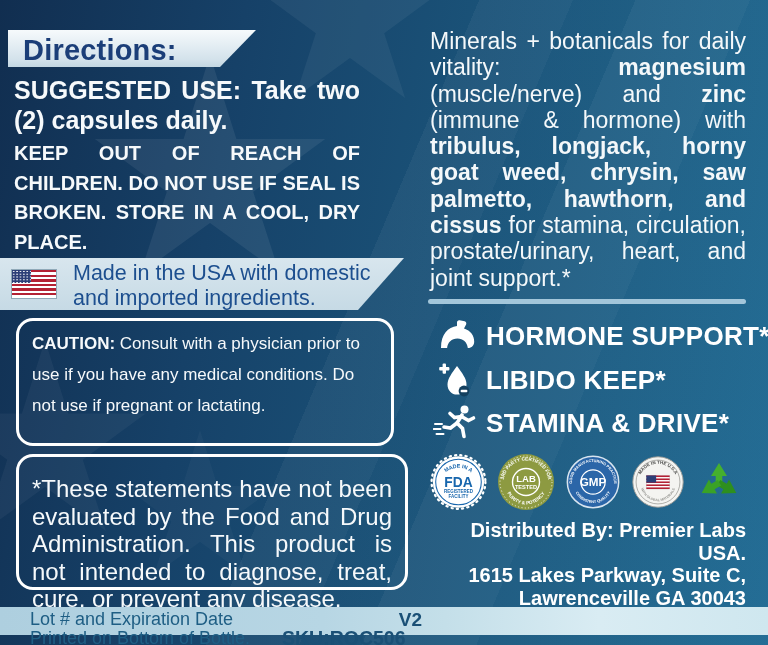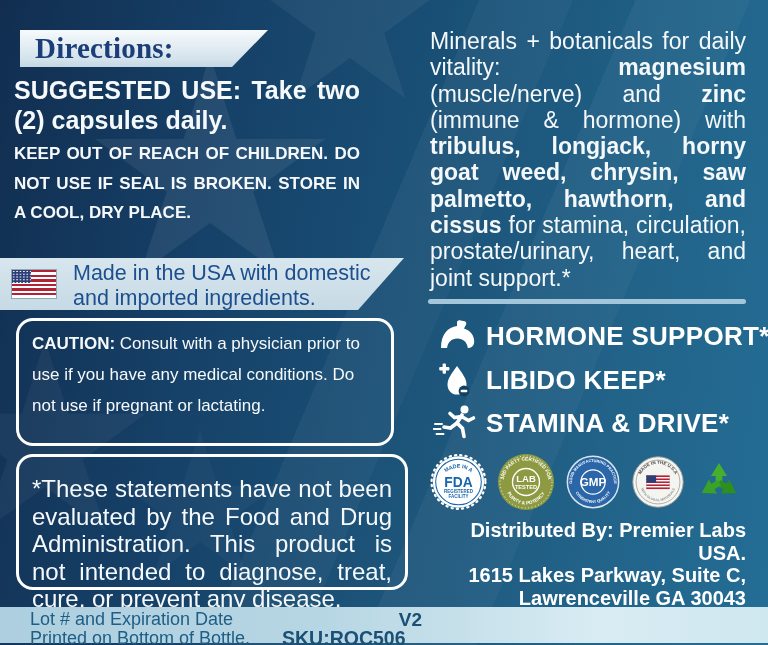--- a/index.html
+++ b/index.html
@@ -6,28 +6,28 @@
   body{font-family:"Liberation Sans",sans-serif;}
   #label{position:relative;width:768px;height:645px;overflow:hidden;
     background:linear-gradient(100deg,#112e50 0%,#164168 28%,#1a5278 55%,#1d5f86 78%,#1f6a93 100%);}
   .abs{position:absolute;}
   .bg-star{position:absolute;background:rgba(255,255,255,0.07);
     clip-path:polygon(50% 0%,61% 35%,98% 35%,68% 57%,79% 91%,50% 70%,21% 91%,32% 57%,2% 35%,39% 35%);}
   .bg-rays{position:absolute;inset:0;pointer-events:none;background:
     linear-gradient(113deg,rgba(255,255,255,0) 46%,rgba(255,255,255,0.045) 46% 55%,
     rgba(255,255,255,0.01) 55% 61%,rgba(255,255,255,0.055) 61% 72%,rgba(255,255,255,0.025) 72% 100%);}
   
-  .dir-banner{left:20px;top:30px;width:248px;height:37px;
+  .dir-banner{left:8px;top:30px;width:248px;height:37px;
     background:linear-gradient(180deg,#f6fafc 0%,#d3e2eb 80%,#c3d7e2 100%);
     clip-path:polygon(0 0,100% 0,calc(100% - 36px) 100%,0 100%);
-    display:flex;align-items:center;font-family:Liberation Serif, serif;}
+    display:flex;align-items:flex-end;}
   .dir-banner span{color:#1b3e78;font-weight:bold;font-size:29px;padding-left:15px;letter-spacing:.2px;}
   .white-par{color:#f6f9fb;font-weight:bold;text-align:justify;}
   .sug{left:14px;top:76px;width:346px;font-size:25px;line-height:29.5px;}
-  .keep{left:14px;top:139px;width:346px;font-size:17px;line-height:29.5px;}
+  .keep{left:14px;top:139px;width:346px;font-size:20px;line-height:29.5px;}
   
   .usa-banner{left:0;top:258px;width:404px;height:52px;background:linear-gradient(180deg,#d8e6ee,#c6dae5);
     clip-path:polygon(0 0,100% 0,calc(100% - 46px) 100%,0 100%);}
   .usa-banner .txt{position:absolute;left:73px;top:3px;width:312px;color:#1d4f8f;font-size:21.5px;line-height:25px;}
   .flag{position:absolute;left:11px;top:11px;width:46px;height:30px;border:1px solid #90a9b8;box-sizing:border-box;
     background:repeating-linear-gradient(180deg,#b32134 0 2.31px,#ffffff 2.31px 4.62px);}
   .flag::after{content:"";position:absolute;left:0;top:0;width:19px;height:13px;
     background-color:#2c3e77;background-image:radial-gradient(#fff .6px,transparent .9px);background-size:3.4px 2.8px;}
   
   .wbox{border:3px solid #ffffff;border-radius:17px;color:#f6f9fb;box-sizing:border-box;}
@@ -39,21 +39,21 @@
   .desc b{font-weight:bold;}
   .divider{left:428px;top:299px;width:318px;height:5px;background:#a3c6da;border-radius:2.5px;}
   .benefit{left:432px;display:flex;align-items:center;height:42px;}
   .benefit .icn{width:48px;height:42px;display:flex;align-items:center;justify-content:center;flex:none;}
   .benefit .lbl{color:#ffffff;font-weight:bold;font-size:26px;letter-spacing:.3px;white-space:nowrap;margin-left:6px;}
   .badges{left:424px;top:451px;width:324px;height:62px;display:flex;align-items:center;justify-content:center;gap:9px;}
   .badges svg{flex:none;}
   svg text{font-family:"Liberation Sans",sans-serif;}
   .dist{left:428px;top:519px;width:318px;text-align:right;color:#ffffff;font-weight:bold;font-size:20px;line-height:22.5px;}
   
-  .footer{left:0;top:607px;width:768px;height:36px;
+  .footer{left:0;top:607px;width:768px;height:28px;
     background:linear-gradient(90deg,#aecfdf 0%,#b7d6e4 42%,#c4dfe9 58%,#d9ecf3 78%,#cfe7ef 100%);}
   .lot{position:absolute;left:30px;top:3px;color:#1e5e84;font-size:18px;line-height:18.5px;}
   .ver{position:absolute;left:350px;top:2px;width:72px;text-align:right;color:#1a5076;font-weight:bold;font-size:19px;}
   .sku{position:absolute;left:282px;top:20px;color:#1a5076;font-weight:bold;font-size:19.5px;}
 </style>
 </head>
 <body>
 
 <div id="label">
 

